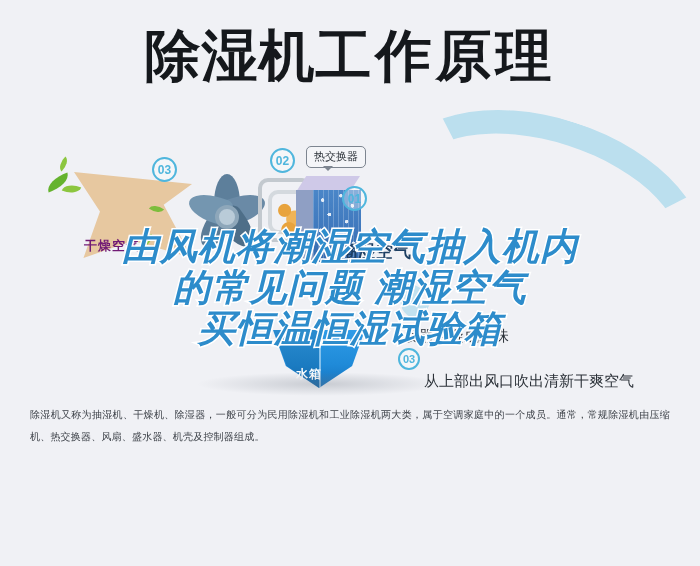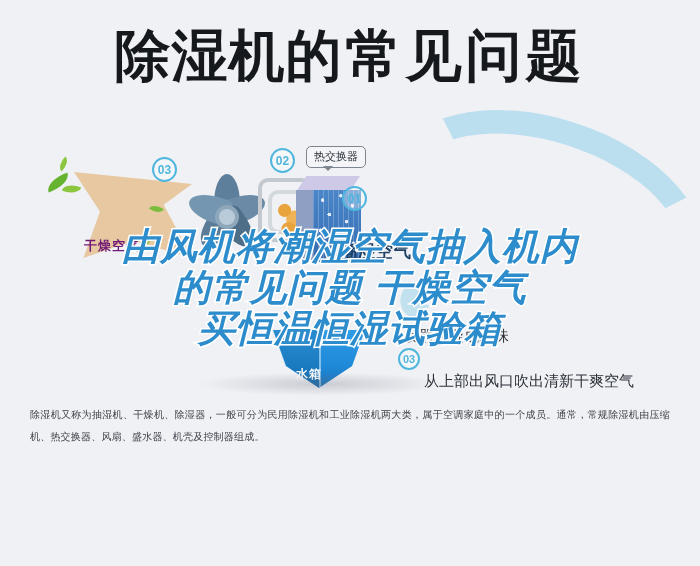--- a/index.html
+++ b/index.html
@@ -231,21 +231,21 @@
   }
   .copy p b{ font-weight:bold; color:#2b3038; }
 </style>
 </head>
 <body>
 
 <div id="page">
 
   <div class="hero">
 
-    <div class="hero-title"><span>除湿机</span><span class="t2">的常见问题</span></div>
+    <div class="hero-title"><span>除湿机</span><span class="t2">工作原理</span></div>
 
     <div class="arc"></div>
     <div class="arc2"></div>
 
     <div class="dry-arrow"></div>
     <div class="dry-label">干燥空气</div>
 
     <div class="leaf l1"></div>
     <div class="leaf l2"></div>
     <div class="leaf l3"></div>
@@ -283,21 +283,21 @@
     <div class="tank-shade"></div>
     <div class="tank-label">水箱</div>
     <div class="tank-shadow"></div>
 
     <div class="step-line s2">发器冷凝成水珠</div>
     <div class="badge n03b">03</div>
     <div class="step-line s3">从上部出风口吹出清新干爽空气</div>
 
     <div class="overlay">
       <span>由风机将潮湿空气抽入机内</span>
-      <span>的常见问题 干燥空气</span>
+      <span>的常见问题 潮湿空气</span>
       <span>买恒温恒湿试验箱</span>
     </div>
   </div>
 
   <div class="copy">
     <p>除湿机又称为抽湿机、干燥机、除湿器，一般可分为民用除湿机和工业除湿机两大类，属于空调家庭中的一个成员。通常，常规除湿机由压缩机、热交换器、风扇、盛水器、机壳及控制器组成。</p>
   </div>
 
 </div>
 

